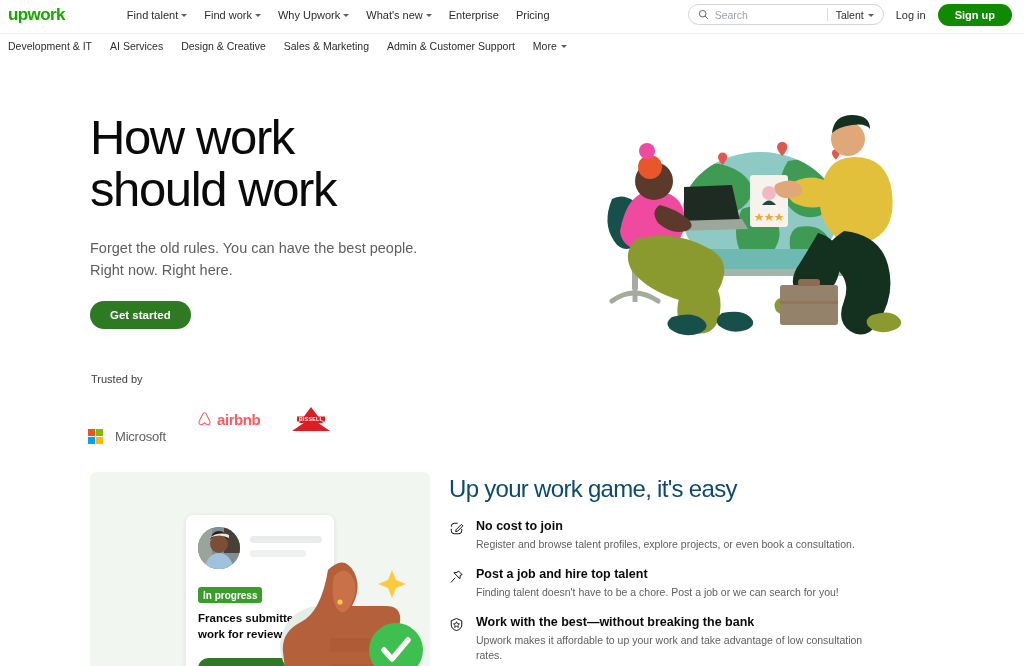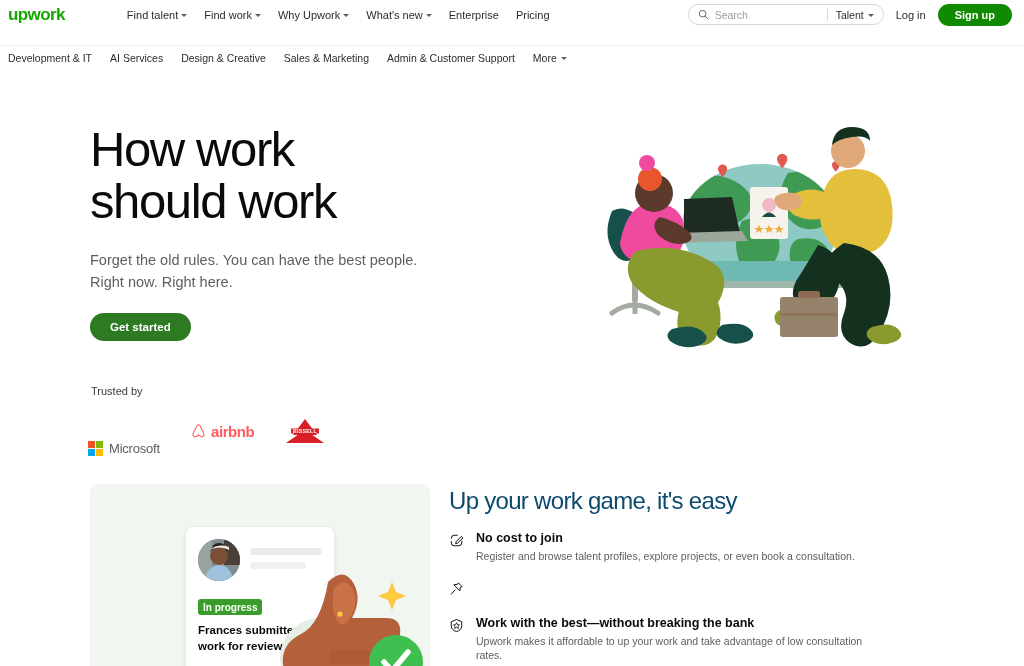--- a/index.html
+++ b/index.html
@@ -77,21 +77,21 @@
   }
 
   
   .catnav {
     height: 24px;
     border-top: 1px solid #eeeeee;
     display: flex;
     align-items: center;
     gap: 18px;
     padding: 0 8px;
-    margin-top: 16px;
+    margin-top: 4px;
   }
   .catitem {
     font-size: 10.5px;
     color: #2c2c2c;
     display: flex;
     align-items: center;
     gap: 4px;
     white-space: nowrap;
     cursor: pointer;
   }
@@ -134,21 +134,21 @@
     color: #3c3c3c;
   }
   .trusted-row {
     position: absolute;
     left: 88px; top: 337px;
     display: flex;
     align-items: center;
     gap: 30px;
   }
   
-  .ms-logo { display: flex; align-items: center; gap: 6px; margin-top: 35px; }
+  .ms-logo { display: flex; align-items: center; gap: 12px; margin-top: 35px; }
   .ms-grid {
     width: 15px; height: 15px;
     display: grid;
     grid-template: 1fr 1fr / 1fr 1fr;
     gap: 1.5px;
   }
   .ms-word { font-size: 13px; color: #5e5e5e; letter-spacing: -0.2px; }
   .abnb { display: flex; align-items: center; gap: 4px; }
   .abnb-word { font-size: 15px; font-weight: 700; color: #ff5a5f; letter-spacing: -0.4px; }
   .bissell { position: relative; width: 42px; height: 26px; }
@@ -444,20 +444,24 @@
       </div>
     </div>
 
     <div class="feat">
       <div class="feat-ico">
         <svg width="15" height="15" viewBox="0 0 20 20">
           <path d="M12.5 2.5 l5 5 l-2.5 1 l-.5 4.5 l-8 -8 l4.5 -.5z" fill="none" stroke="#0a0a0a" stroke-width="1.3" stroke-linejoin="round"></path>
           <line x1="8" y1="12" x2="3" y2="17.5" stroke="#0a0a0a" stroke-width="1.3" stroke-linecap="round"></line>
         </svg>
       </div>
+      <div>
+        <div class="feat-h">Post a job and hire top talent</div>
+        <div class="feat-p">Finding talent doesn't have to be a chore. Post a job or we can search for you!</div>
+      </div>
     </div>
 
     <div class="feat">
       <div class="feat-ico">
         <svg width="15" height="15" viewBox="0 0 20 20">
           <path d="M10 2 l7 3 v5.5 c0 4 -3 6.6 -7 7.5 c-4 -.9 -7 -3.5 -7 -7.5 V5z" fill="none" stroke="#0a0a0a" stroke-width="1.3" stroke-linejoin="round"></path>
           <polygon points="10,6.3 11.2,8.9 14,9.2 11.9,11.1 12.5,13.9 10,12.4 7.5,13.9 8.1,11.1 6,9.2 8.8,8.9" fill="none" stroke="#0a0a0a" stroke-width="1.1" stroke-linejoin="round"></polygon>
         </svg>
       </div>
       <div>

